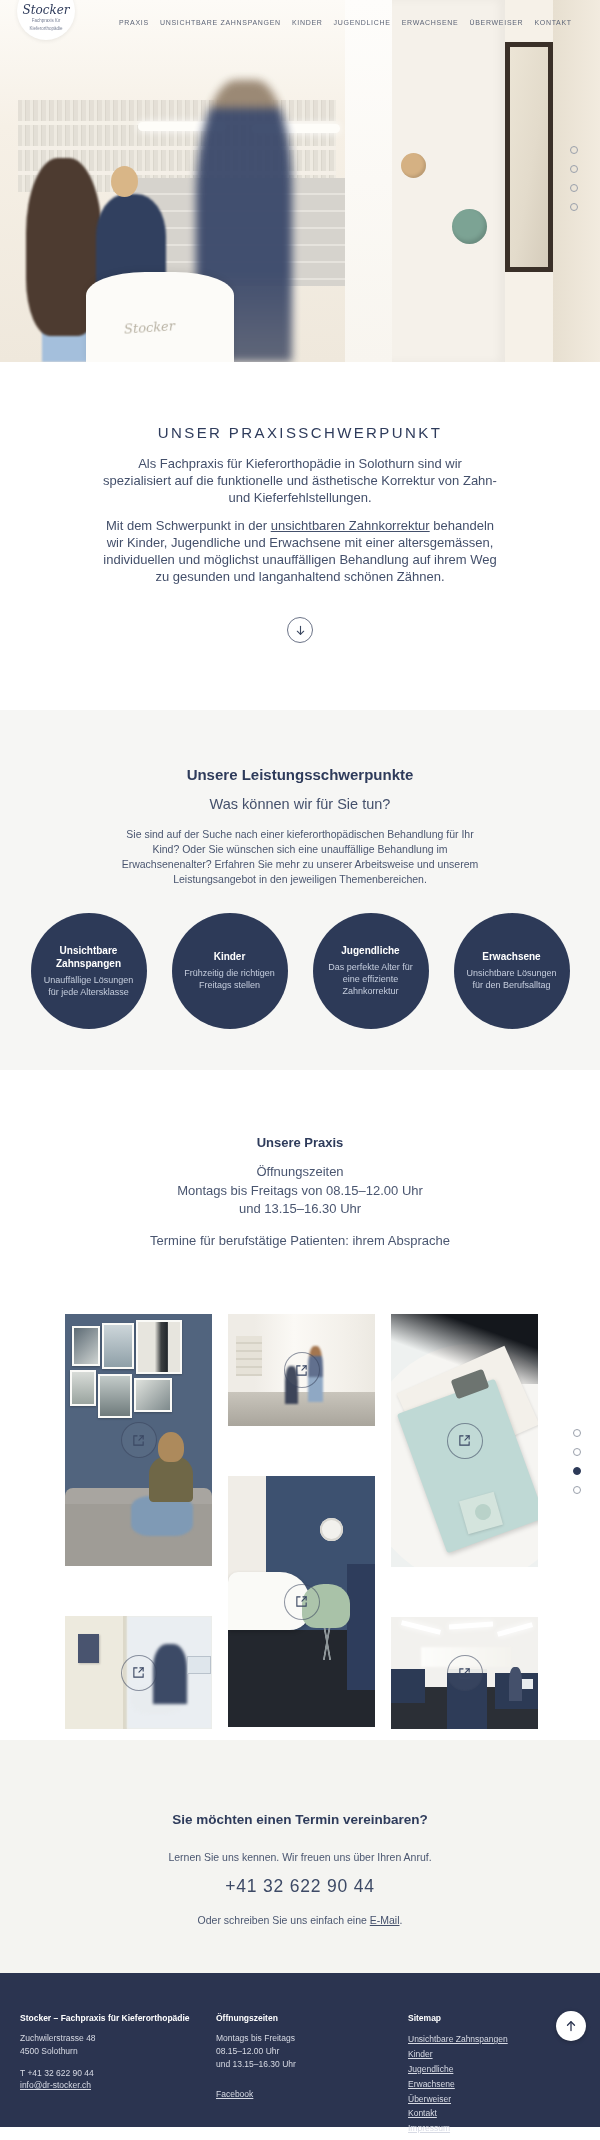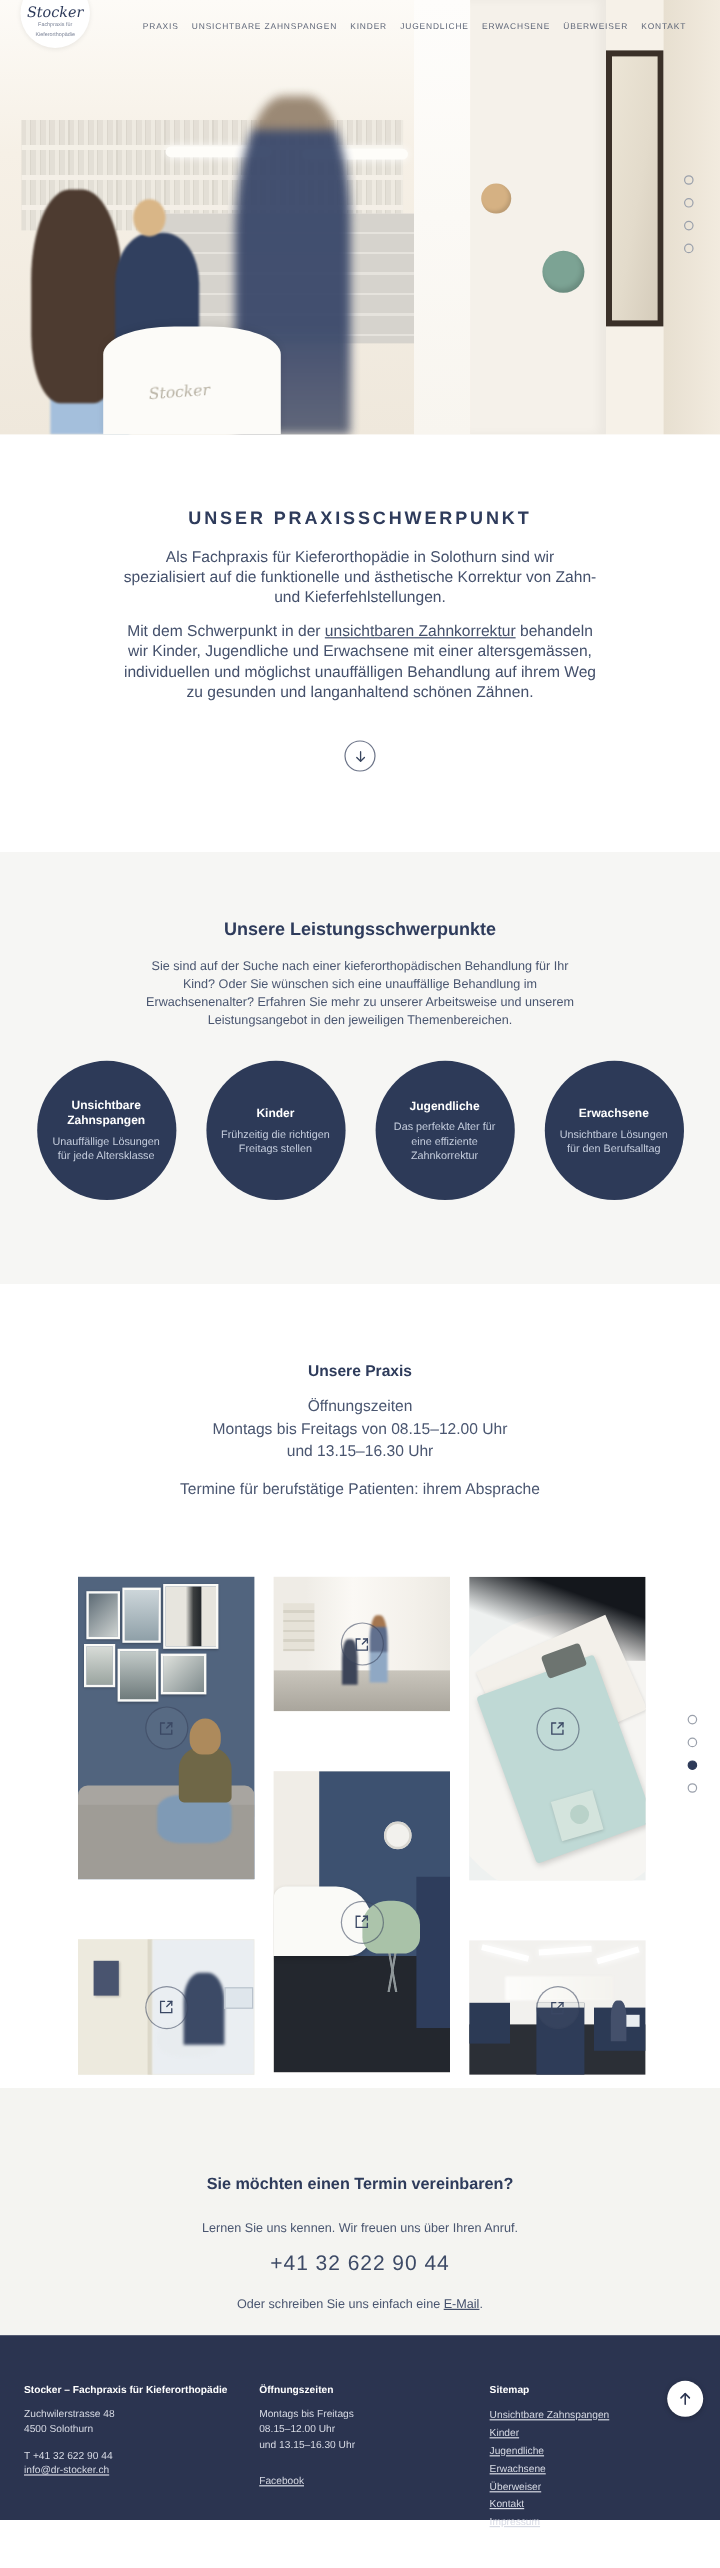--- a/index.html
+++ b/index.html
@@ -58,21 +58,21 @@
         background:linear-gradient(90deg,#e7dfd0,#f2ebdf);}
   .pager{display:flex;flex-direction:column;gap:11px;z-index:5;}
   .hero .pager{left:570px;top:146px;}
   .pdot{width:8px;height:8px;border-radius:50%;border:1.5px solid #9aa0ab;background:transparent;
         box-sizing:border-box;cursor:pointer;position:static;}
   .pdot.active{background:#2d3a58;border-color:#2d3a58;}
 
   
   .sect{box-sizing:border-box;text-align:center;}
   .s-schwerpunkt{height:348px;padding-top:52px;background:#fff;}
-  .s-title{font-size:15px;font-weight:bold;letter-spacing:2.4px;color:#2e3b5b;}
+  .s-title{font-size:15px;font-weight:normal;letter-spacing:2.4px;color:#2e3b5b;}
   .s-schwerpunkt p{width:395px;margin:14px auto 0;font-size:13px;line-height:17px;color:#44506b;}
   .s-schwerpunkt p+p{margin-top:11px;}
   .inline-link{color:#44506b;text-decoration:underline;cursor:pointer;}
   .down-btn{width:26px;height:26px;margin:32px auto 0;border:1.2px solid #6c7488;border-radius:50%;
         display:flex;align-items:center;justify-content:center;cursor:pointer;background:#fff;box-sizing:border-box;}
 
   .s-leistungen{height:360px;padding-top:44px;background:#f6f6f4;}
   .l-title{font-size:15px;font-weight:bold;color:#2e3b5b;}
   .l-sub{font-size:14.5px;color:#44506b;margin-top:6px;}
   .l-text{width:360px;margin:15px auto 0;font-size:10.5px;line-height:15px;color:#4a5670;}
@@ -156,21 +156,21 @@
   .g6-floor{left:0;bottom:0;width:147px;height:42px;background:#2b2f36;}
   .g6-cabL{left:0;bottom:26px;width:34px;height:34px;background:#2c3a55;}
   .g6-isle{left:56px;bottom:0;width:40px;height:56px;background:#2e3c58;border-top:4px solid #e8e9e6;}
   .g6-deskR{left:104px;bottom:20px;width:43px;height:36px;background:#2c3a55;}
   .g6-scr{left:128px;bottom:40px;width:14px;height:10px;background:#e8ecef;}
   .g6-person{left:118px;bottom:28px;width:13px;height:34px;border-radius:40% 40% 0 0;background:#44506b;filter:blur(.6px);}
   .g6-win{left:30px;top:30px;width:90px;height:20px;background:linear-gradient(90deg,#fdfdfb,#f4f3ee);filter:blur(1px);}
   .gallery-pager{position:absolute;right:19px;top:139px;}
 
   
-  .s-cta{height:206px;padding-top:58px;background:#f4f4f1;}
+  .s-cta{height:233px;padding-top:58px;background:#f4f4f1;}
   .cta-title{font-size:13.5px;font-weight:bold;color:#2e3b5b;}
   .cta-text{font-size:10.5px;color:#4a5670;margin-top:24px;}
   .cta-phone{font-size:17.5px;letter-spacing:.8px;color:#3d4a66;margin-top:13px;cursor:pointer;}
   .cta-mail{font-size:10.5px;color:#4a5670;margin-top:17px;}
 
   
   .footer{position:relative;height:154px;background:#2b3450;color:#d7dae4;text-align:left;}
   .fcol{position:absolute;top:40px;}
   .fc1{left:20px;width:180px;}
   .fc2{left:216px;width:160px;}
@@ -244,20 +244,21 @@
     <div class="down-btn">
       <svg width="11" height="11" viewBox="0 0 12 12" fill="none" stroke="#39465f" stroke-width="1.2" stroke-linecap="round" stroke-linejoin="round">
           <path d="M6 1.5 V10"></path>
           <path d="M2.5 6.8 L6 10.3 L9.5 6.8"></path>
         </svg>
     </div>
   </section>
 
   <section class="sect s-leistungen">
     <h2 class="l-title">Unsere Leistungsschwerpunkte</h2>
+    <div class="l-sub">Was können wir für Sie tun?</div>
     <p class="l-text">Sie sind auf der Suche nach einer kieferorthopädischen Behandlung für Ihr Kind? Oder Sie wünschen sich eine unauffällige Behandlung im Erwachsenenalter? Erfahren Sie mehr zu unserer Arbeitsweise und unserem Leistungsangebot in den jeweiligen Themenbereichen.</p>
     <div class="circles">
       <div class="circle">
         <div class="c-title">Unsichtbare Zahnspangen</div>
         <div class="c-text">Unauffällige Lösungen für jede Altersklasse</div>
       </div>
       <div class="circle">
         <div class="c-title">Kinder</div>
         <div class="c-text">Frühzeitig die richtigen Freitags stellen</div>
       </div>

